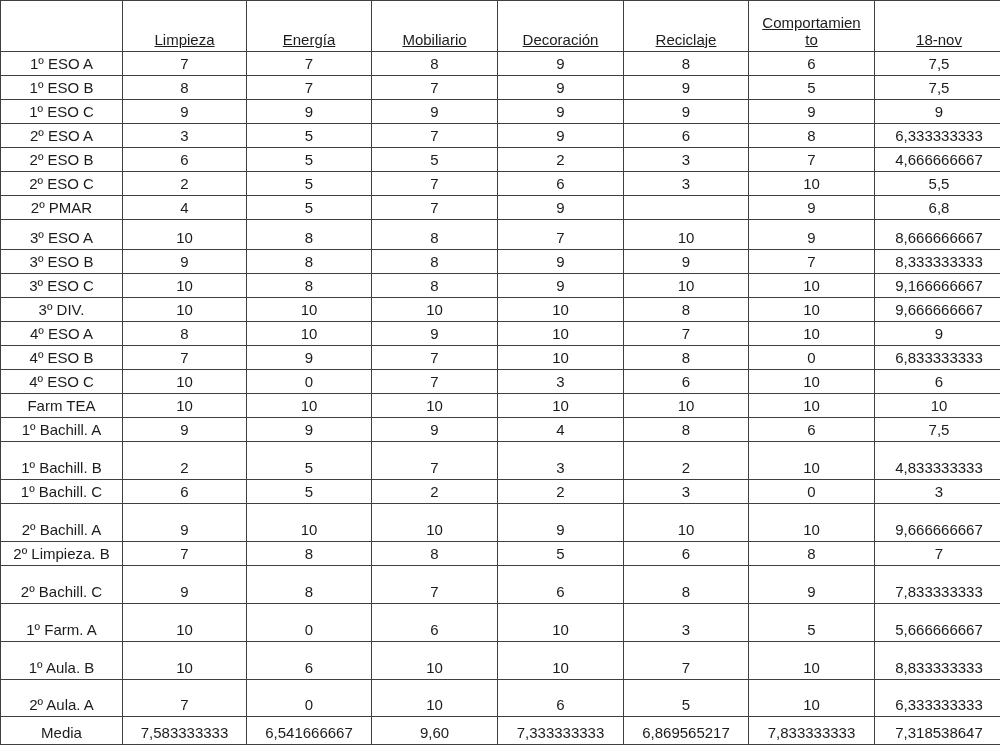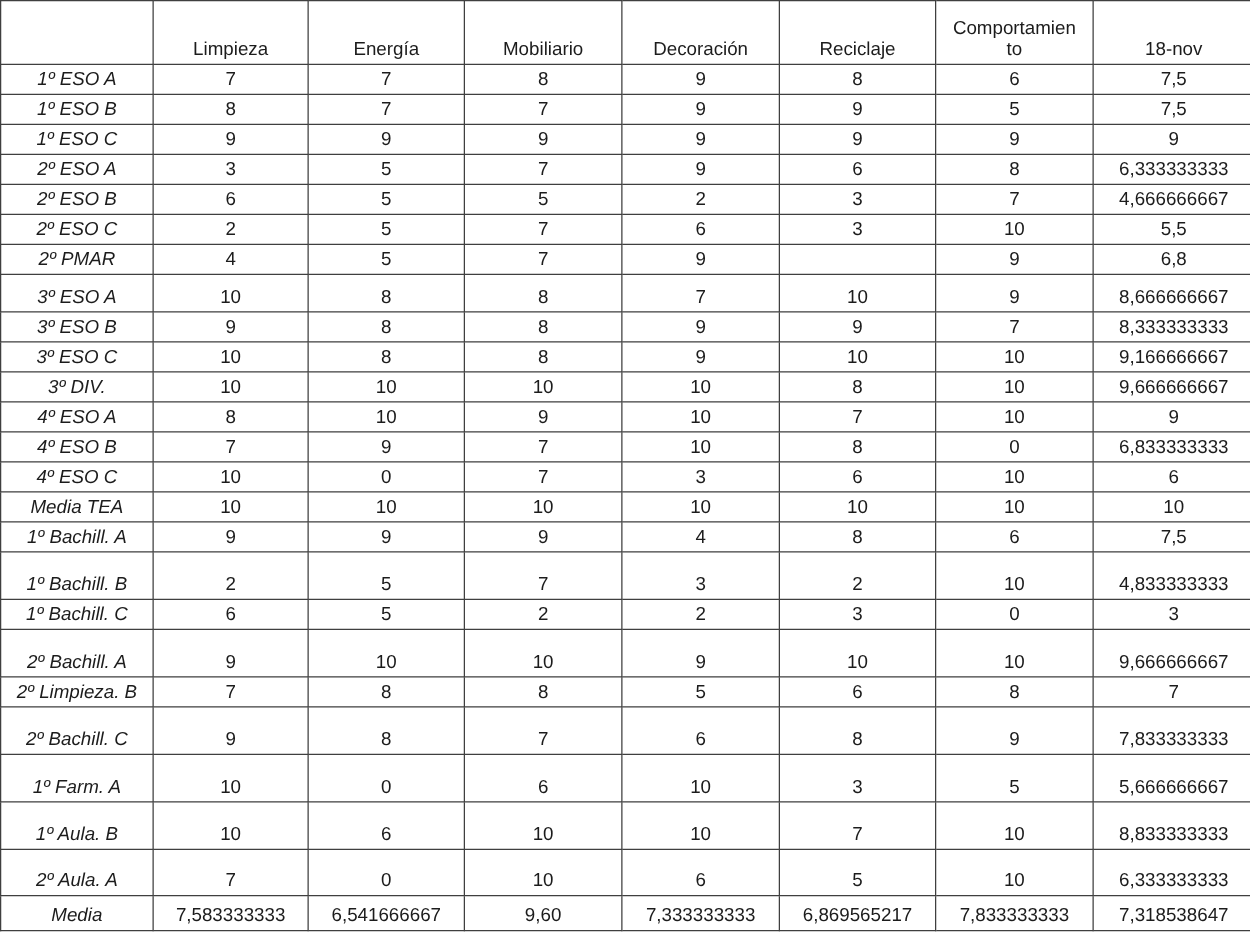--- a/index.html
+++ b/index.html
@@ -24,24 +24,24 @@
     vertical-align: bottom;
     padding: 0 2px 3px 2px;
     font-size: 15px;
     line-height: 1.15;
     color: #1c1c1c;
     overflow: hidden;
     white-space: pre-line;
   }
   table.grid td.hdr {
     vertical-align: bottom;
+    text-decoration: underline;
   }
   table.grid td.rowlabel {
     white-space: nowrap;
-    font-style: italic;
   }
 </style>
 </head>
 <body>
 
 <table class="grid">
   <colgroup>
     <col style="width:122px">
     <col style="width:124px">
     <col style="width:125px">
@@ -199,21 +199,21 @@
         <td class="rowlabel">4º ESO C</td>
         <td>10</td>
         <td>0</td>
         <td>7</td>
         <td>3</td>
         <td>6</td>
         <td>10</td>
         <td>6</td>
       </tr>
       <tr style="height: 24px;">
-        <td class="rowlabel">Media TEA</td>
+        <td class="rowlabel">Farm TEA</td>
         <td>10</td>
         <td>10</td>
         <td>10</td>
         <td>10</td>
         <td>10</td>
         <td>10</td>
         <td>10</td>
       </tr>
       <tr style="height: 24px;">
         <td class="rowlabel">1º Bachill. A</td>

